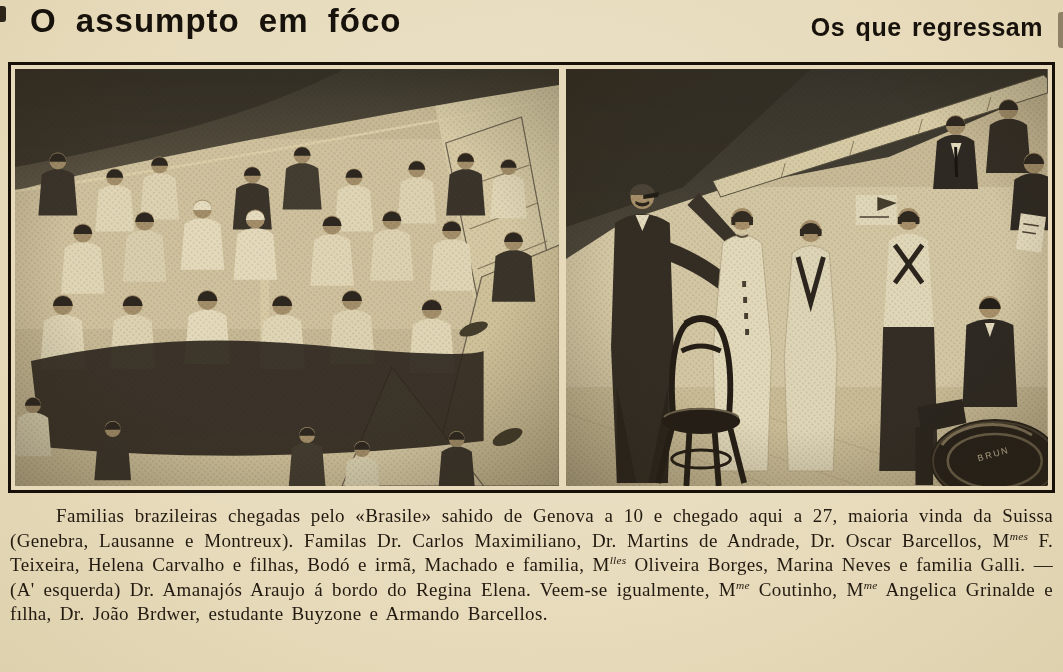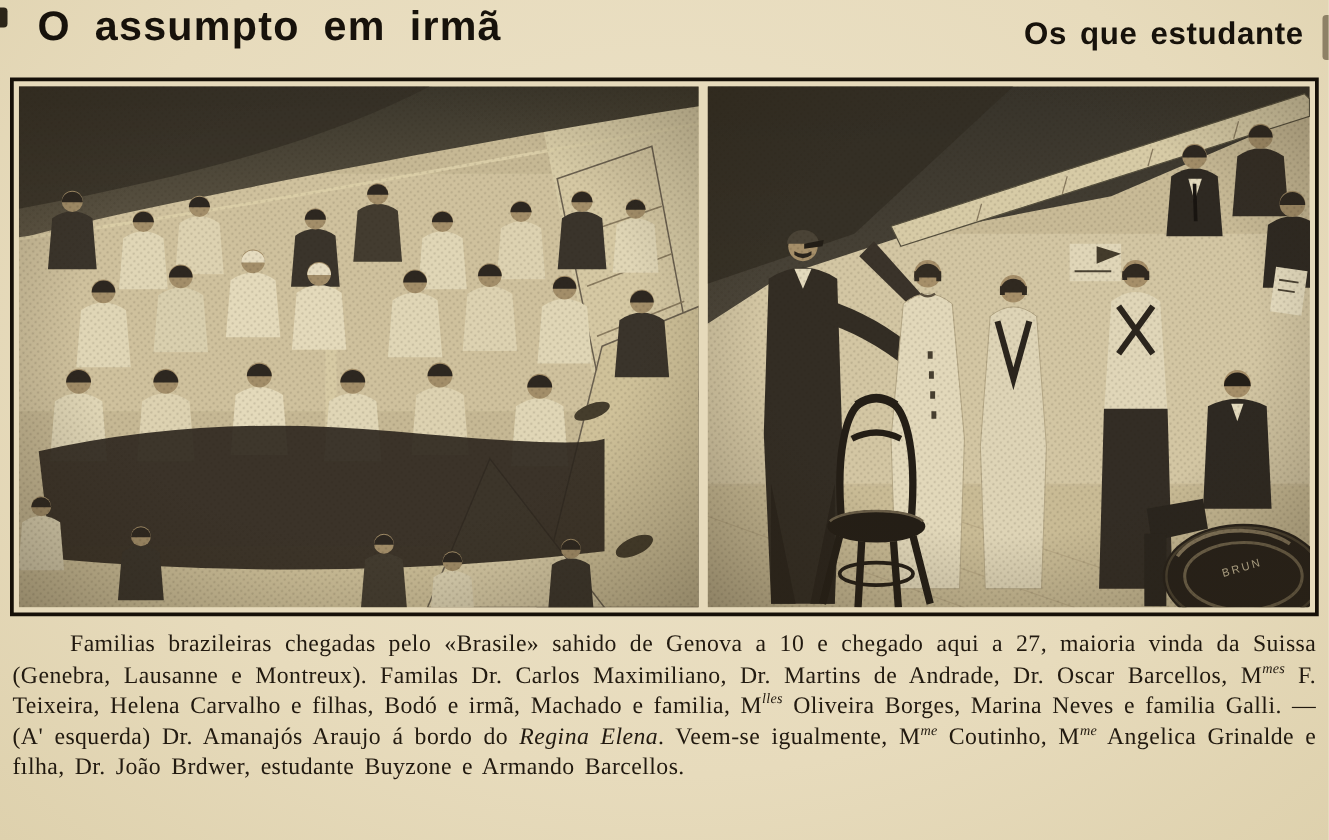--- a/index.html
+++ b/index.html
@@ -33,32 +33,32 @@
   .photo-left{flex:0 0 52.7%;}
   .photo-right{flex:1 1 auto;}
   .photo svg{width:100%;height:100%;display:block;}
   .caption{
     margin:11px 10px 0 10px;
     font-size:19px;line-height:24.5px;
     text-align:justify;text-indent:46px;
     color:#221a10;word-spacing:3px;letter-spacing:.35px;
   }
   .caption sup{font-size:.6em;vertical-align:super;line-height:0;letter-spacing:.2px;font-style:italic;}
-  .ital{font-style:italic;}
+  .ital{}
 </style>
 </head>
 <body>
 
 <div class="page">
   <div class="smudge smudge-left"></div>
   <div class="smudge smudge-right"></div>
 
   <div class="header">
-    <h1 class="headline">O assumpto em irmã</h1>
-    <h2 class="subheadline">Os que estudante</h2>
+    <h1 class="headline">O assumpto em fóco</h1>
+    <h2 class="subheadline">Os que regressam</h2>
   </div>
 
   <div class="photo-block">
 
     <div class="photo photo-left">
       <svg viewBox="0 0 546 417" preserveAspectRatio="none">
         <defs>
           <symbol id="pfig" overflow="visible">
             <path d="M-19,16 Q0,3 19,16 L23,64 H-23 Z" fill="currentColor"></path>
             <circle cx="0" cy="0" r="10" fill="var(--skin,#a38e69)"></circle>

